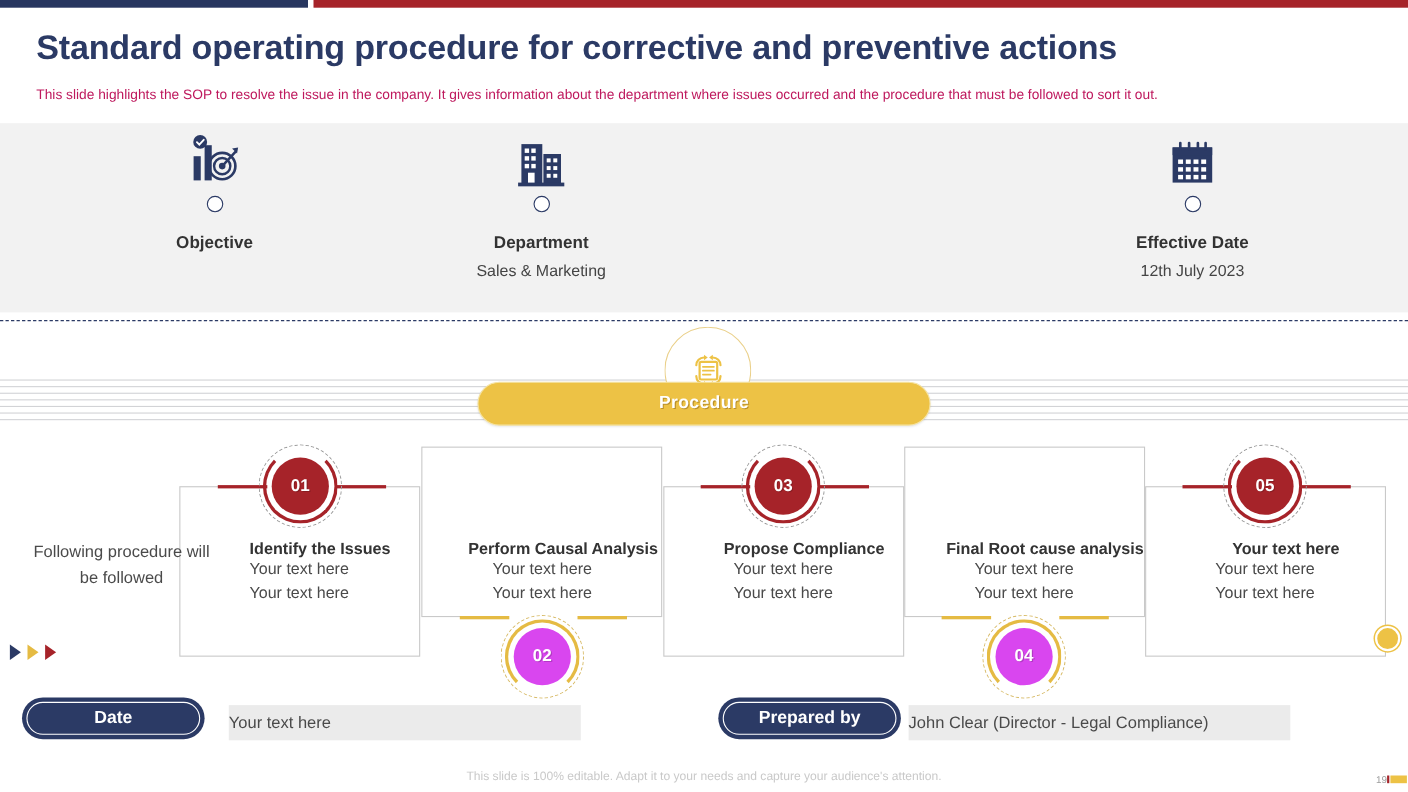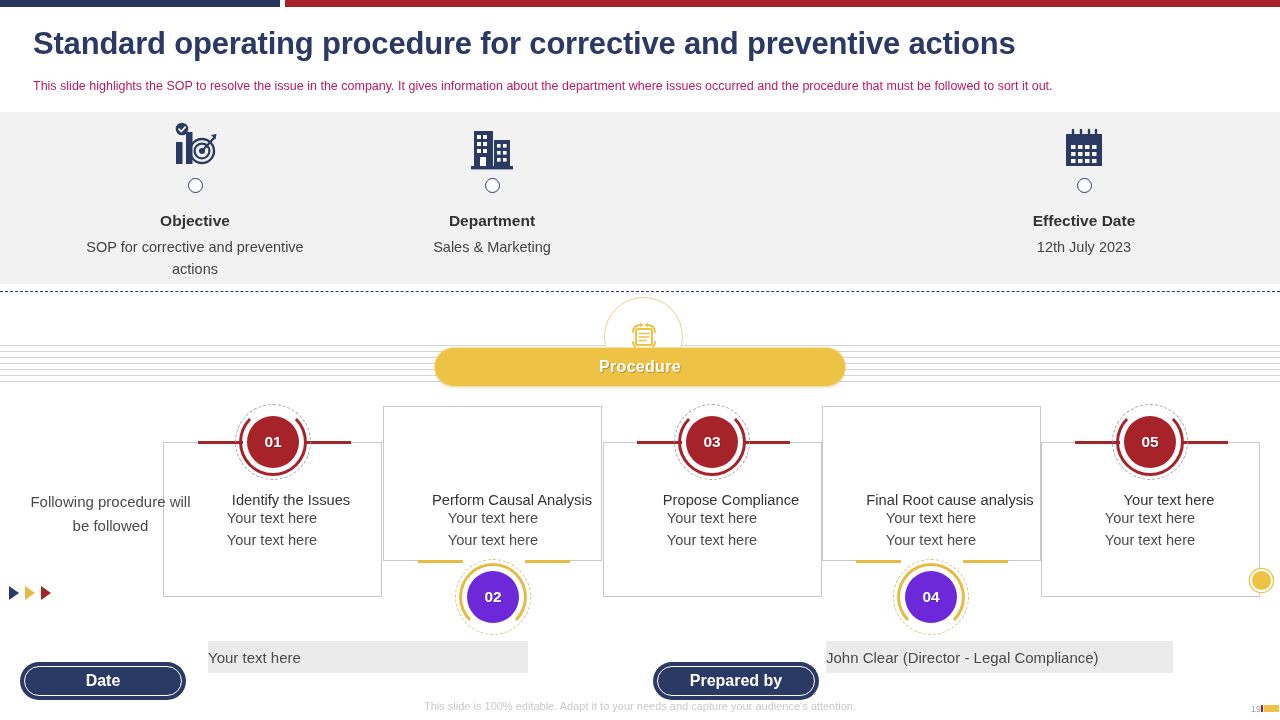--- a/index.html
+++ b/index.html
@@ -80,21 +80,21 @@
     border:1px solid #c9c9c9; background:#ffffff;
   }
   .step-box.up   { top:50px; }
   .step-box.down { top:14px; }
 
   .box-gap {
     position:absolute; height:4px; background:#ffffff;
   }
 
   .step-content { position:absolute; width:230px; text-align:center; }
-  .step-title { font-size:14.7px; font-weight:normal; color:#333; white-space:nowrap;padding-left:38px; }
+  .step-title { font-size:14.7px; font-weight:bold; color:#333; white-space:nowrap;padding-left:38px; }
   .step-line  { font-size:14.6px; color:#4a4a4a; line-height:1.5; }
 
   
   .badge { position:absolute; width:76px; height:76px; }
   .badge .dashed-ring {
     position:absolute; left:0; top:0; width:76px; height:76px;
     border-radius:50%; border:1.2px dashed #9b9b9b;
   }
   .badge.yellow .dashed-ring { border-color:#d8bc6a; }
   .badge .arc {
@@ -104,21 +104,21 @@
   .badge.red.up-arc .arc    { border-bottom-color:#a62329; border-left-color:#a62329; border-right-color:#a62329; }
   .badge.yellow.down-arc .arc{ border-top-color:#e5bb43;    border-left-color:#e5bb43; border-right-color:#e5bb43; }
   .badge .disc {
     position:absolute; left:12px; top:12px; width:52px; height:52px;
     border-radius:50%;
     display:flex; align-items:center; justify-content:center;
     font-size:15.5px; font-weight:bold; color:#ffffff;
     text-shadow:1px 1px 0 rgba(0,0,0,0.18);
   }
   .badge.red .disc    { background:#a62329; }
-  .badge.yellow .disc { background:#6d28d9; }
+  .badge.yellow .disc { background:#d946ef; }
 
   .connector { position:absolute; height:3.6px; }
   .connector.red    { background:#a62329; }
   .connector.yellow { background:#e5bb43; }
 
   
   #intro {
     position:absolute; left:16px; top:490px; width:165px; text-align:center;
     font-size:15px; color:#4a4a4a; line-height:1.6;margin-left:12px;
   }
@@ -138,21 +138,21 @@
   
   .field-row { position:absolute; height:32px; }
   .field-strip {
     position:absolute; top:0; height:32px; background:#ebebeb;
     display:flex; align-items:center;
   }
   .field-strip span { font-size:15px; color:#4a4a4a; padding-left:0; }
   .field-pill {
     position:absolute; left:0; top:-7px; width:166px; height:38px;
     background:#2b3a65; border-radius:19px;
-    display:flex; align-items:center; justify-content:center;margin-top:28px;
+    display:flex; align-items:center; justify-content:center;
   }
   .field-pill::after {
     content:""; position:absolute; left:4px; top:4px; right:4px; bottom:4px;
     border:1.3px solid #ffffff; border-radius:15px;
   }
   .field-pill b { position:relative; z-index:2; font-size:16px; color:#ffffff; }
 
   
   #footer-note {
     position:absolute; left:0; top:700px; width:1280px; text-align:center;
@@ -192,21 +192,20 @@
         <path d="M13 7.2 l2.2 2.3 l4-4.4" stroke="#fff" stroke-width="1.7" fill="none" stroke-linecap="round"></path>
         <circle cx="36" cy="29" r="12" fill="none" stroke="#2b3a65" stroke-width="2.4"></circle>
         <circle cx="36" cy="29" r="7.4" fill="none" stroke="#2b3a65" stroke-width="2.2"></circle>
         <circle cx="36" cy="29" r="3" fill="#2b3a65"></circle>
         <path d="M36 29 L48 16" stroke="#2b3a65" stroke-width="2.3" stroke-linecap="round"></path>
         <path d="M45 13 l5.5 -1 l-1 5.5 z" fill="#2b3a65"></path>
       </svg>
     </div>
     <div class="meta-node"></div>
     <div class="meta-label">Objective</div>
-    <div class="meta-value">SOP for corrective and preventive actions</div>
   </div>
 
   <div class="meta-col" style="left:372px;">
     <div class="meta-icon">
       <svg width="54" height="46" viewBox="0 0 54 46">
         <rect x="9" y="5" width="19" height="36" fill="#2b3a65"></rect>
         <rect x="29" y="14" width="16" height="27" fill="#2b3a65"></rect>
         <rect x="6" y="40" width="42" height="3.4" fill="#2b3a65"></rect>
         <g fill="#ffffff">
           <rect x="12" y="9" width="4" height="4"></rect>

